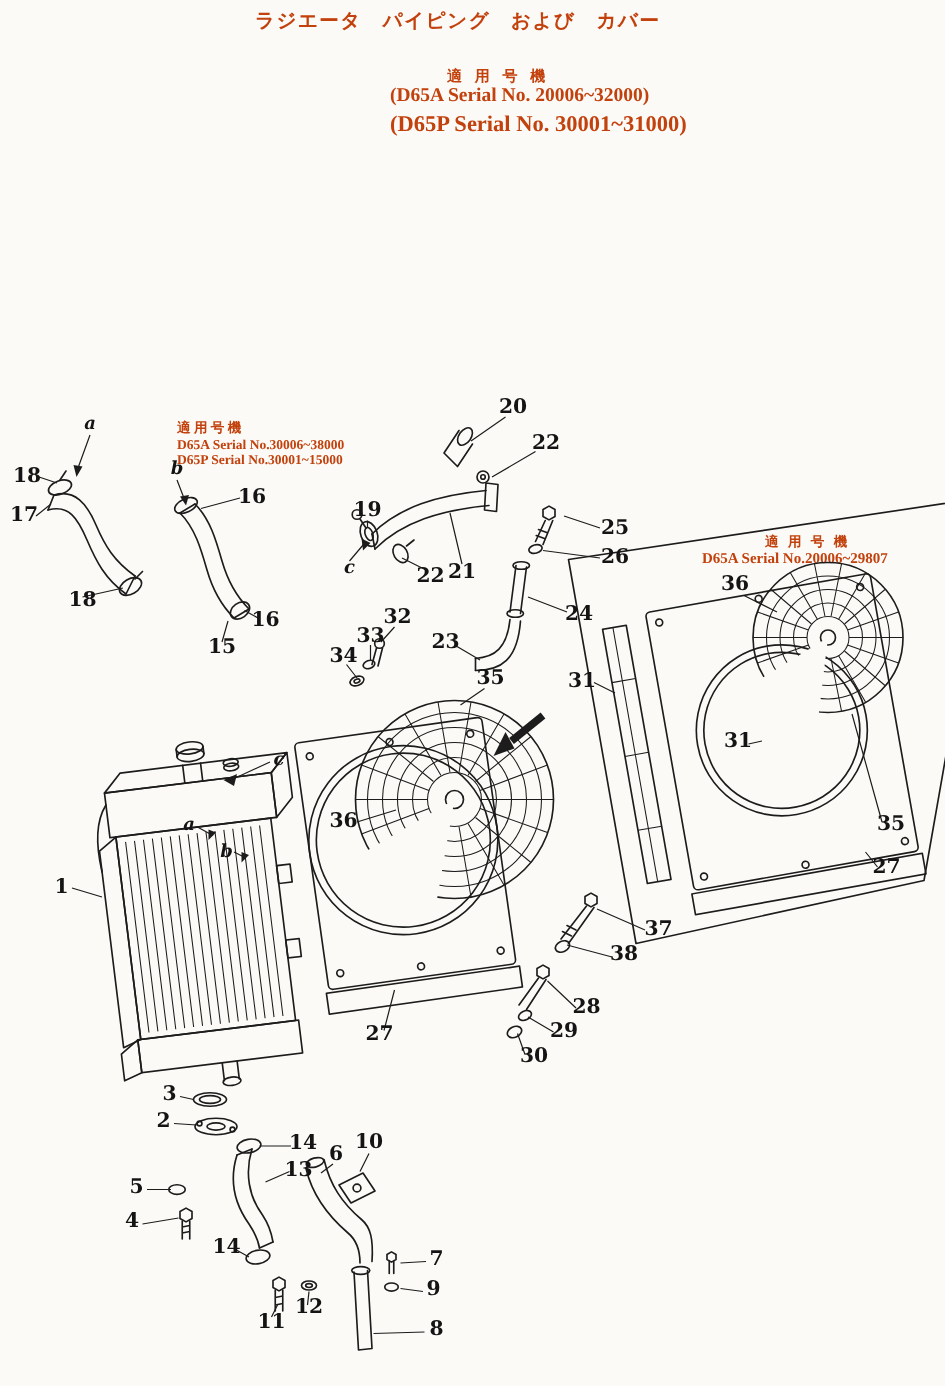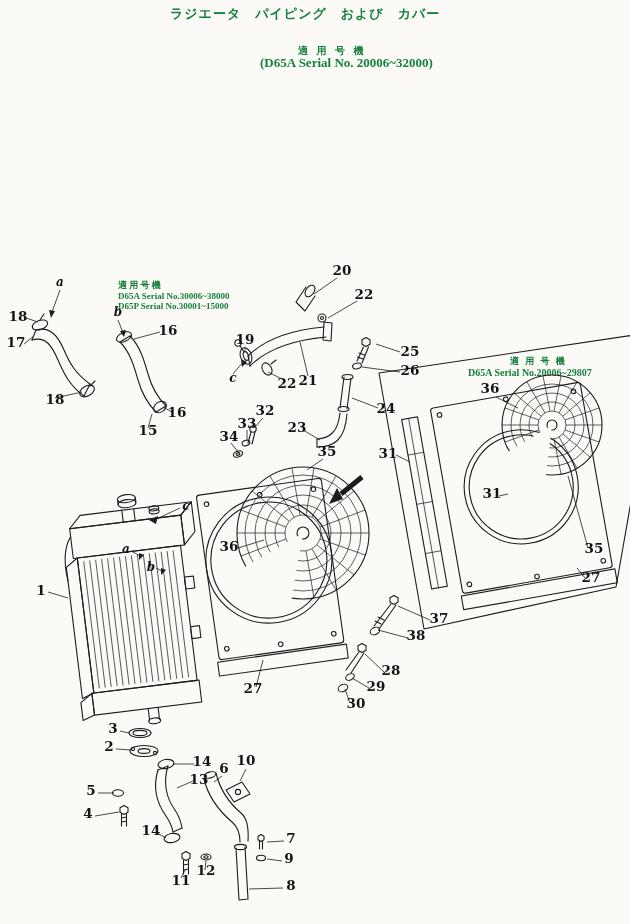--- a/index.html
+++ b/index.html
@@ -1,18 +1,18 @@
 <!DOCTYPE html>
 <html><head>
 <meta charset="utf-8">
 <style>
   html,body { margin:0; padding:0; background:#777; }
   .page {
     position:relative; width:630px; height:924px; margin:0 auto;
-    background:#fbfaf7; color:#15803d; overflow:hidden;
+    background:#fbfaf7; color:#c2410c; overflow:hidden;
     font-family:"Liberation Serif", serif;
     text-decoration:underline;
   }
   .abs { position:absolute; white-space:nowrap; }
   .hdr-jp   { left:170px; top:5px;  font-size:13px; font-weight:bold; letter-spacing:1px; }
   .hdr-fig  { left:70px;  top:21px; font-size:16px; font-weight:bold; }
   .hdr-fig .gap { margin-left:18px; }
   .hdr-app  { left:298px; top:44px; font-size:10px; font-weight:bold; letter-spacing:3px; }
   .hdr-s1   { left:260px; top:55px; font-size:13px; font-weight:bold; }
   .hdr-s2   { left:260px; top:75px; font-size:15px; font-weight:bold; }
@@ -30,20 +30,21 @@
   .ref { font-size:12px; font-style:italic; }
 </style>
 </head>
 <body>
 
 <div class="page">
 
   <div class="abs hdr-jp">ラジエータ　パイピング　および　カバー</div>
   <div class="abs hdr-app">適 用 号 機</div>
   <div class="abs hdr-s1">(D65A Serial No. 20006~32000)</div>
+  <div class="abs hdr-s2">(D65P Serial No. 30001~31000)</div>
 
   <div class="abs note note-left">
     <div>適 用 号 機</div>
     <div>D65A Serial No.30006~38000</div>
     <div>D65P Serial No.30001~15000</div>
   </div>
   <div class="abs note-right-h">適 用 号 機</div>
   <div class="abs note-right-l">D65A Serial No.20006~29807</div>
 
   <svg class="diagram" width="630" height="924" viewBox="0 0 630 924" xmlns="http://www.w3.org/2000/svg">

